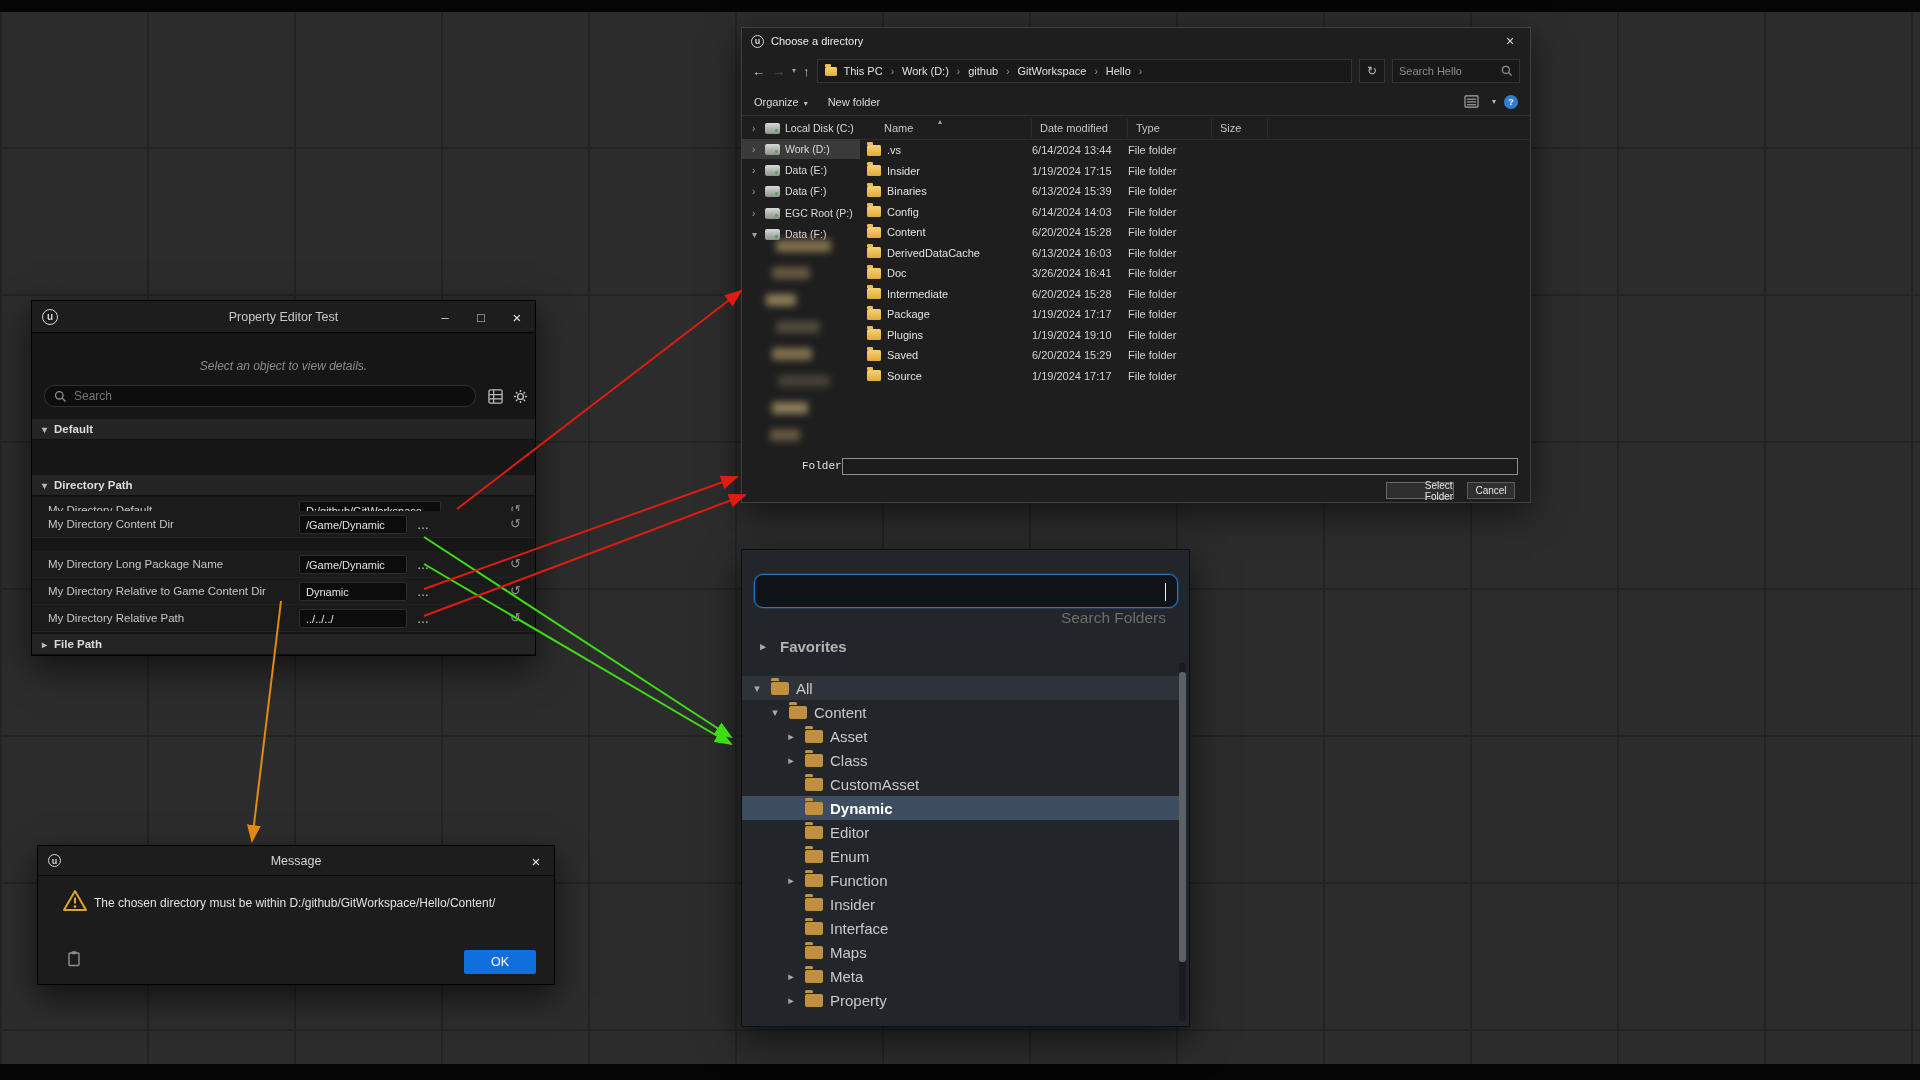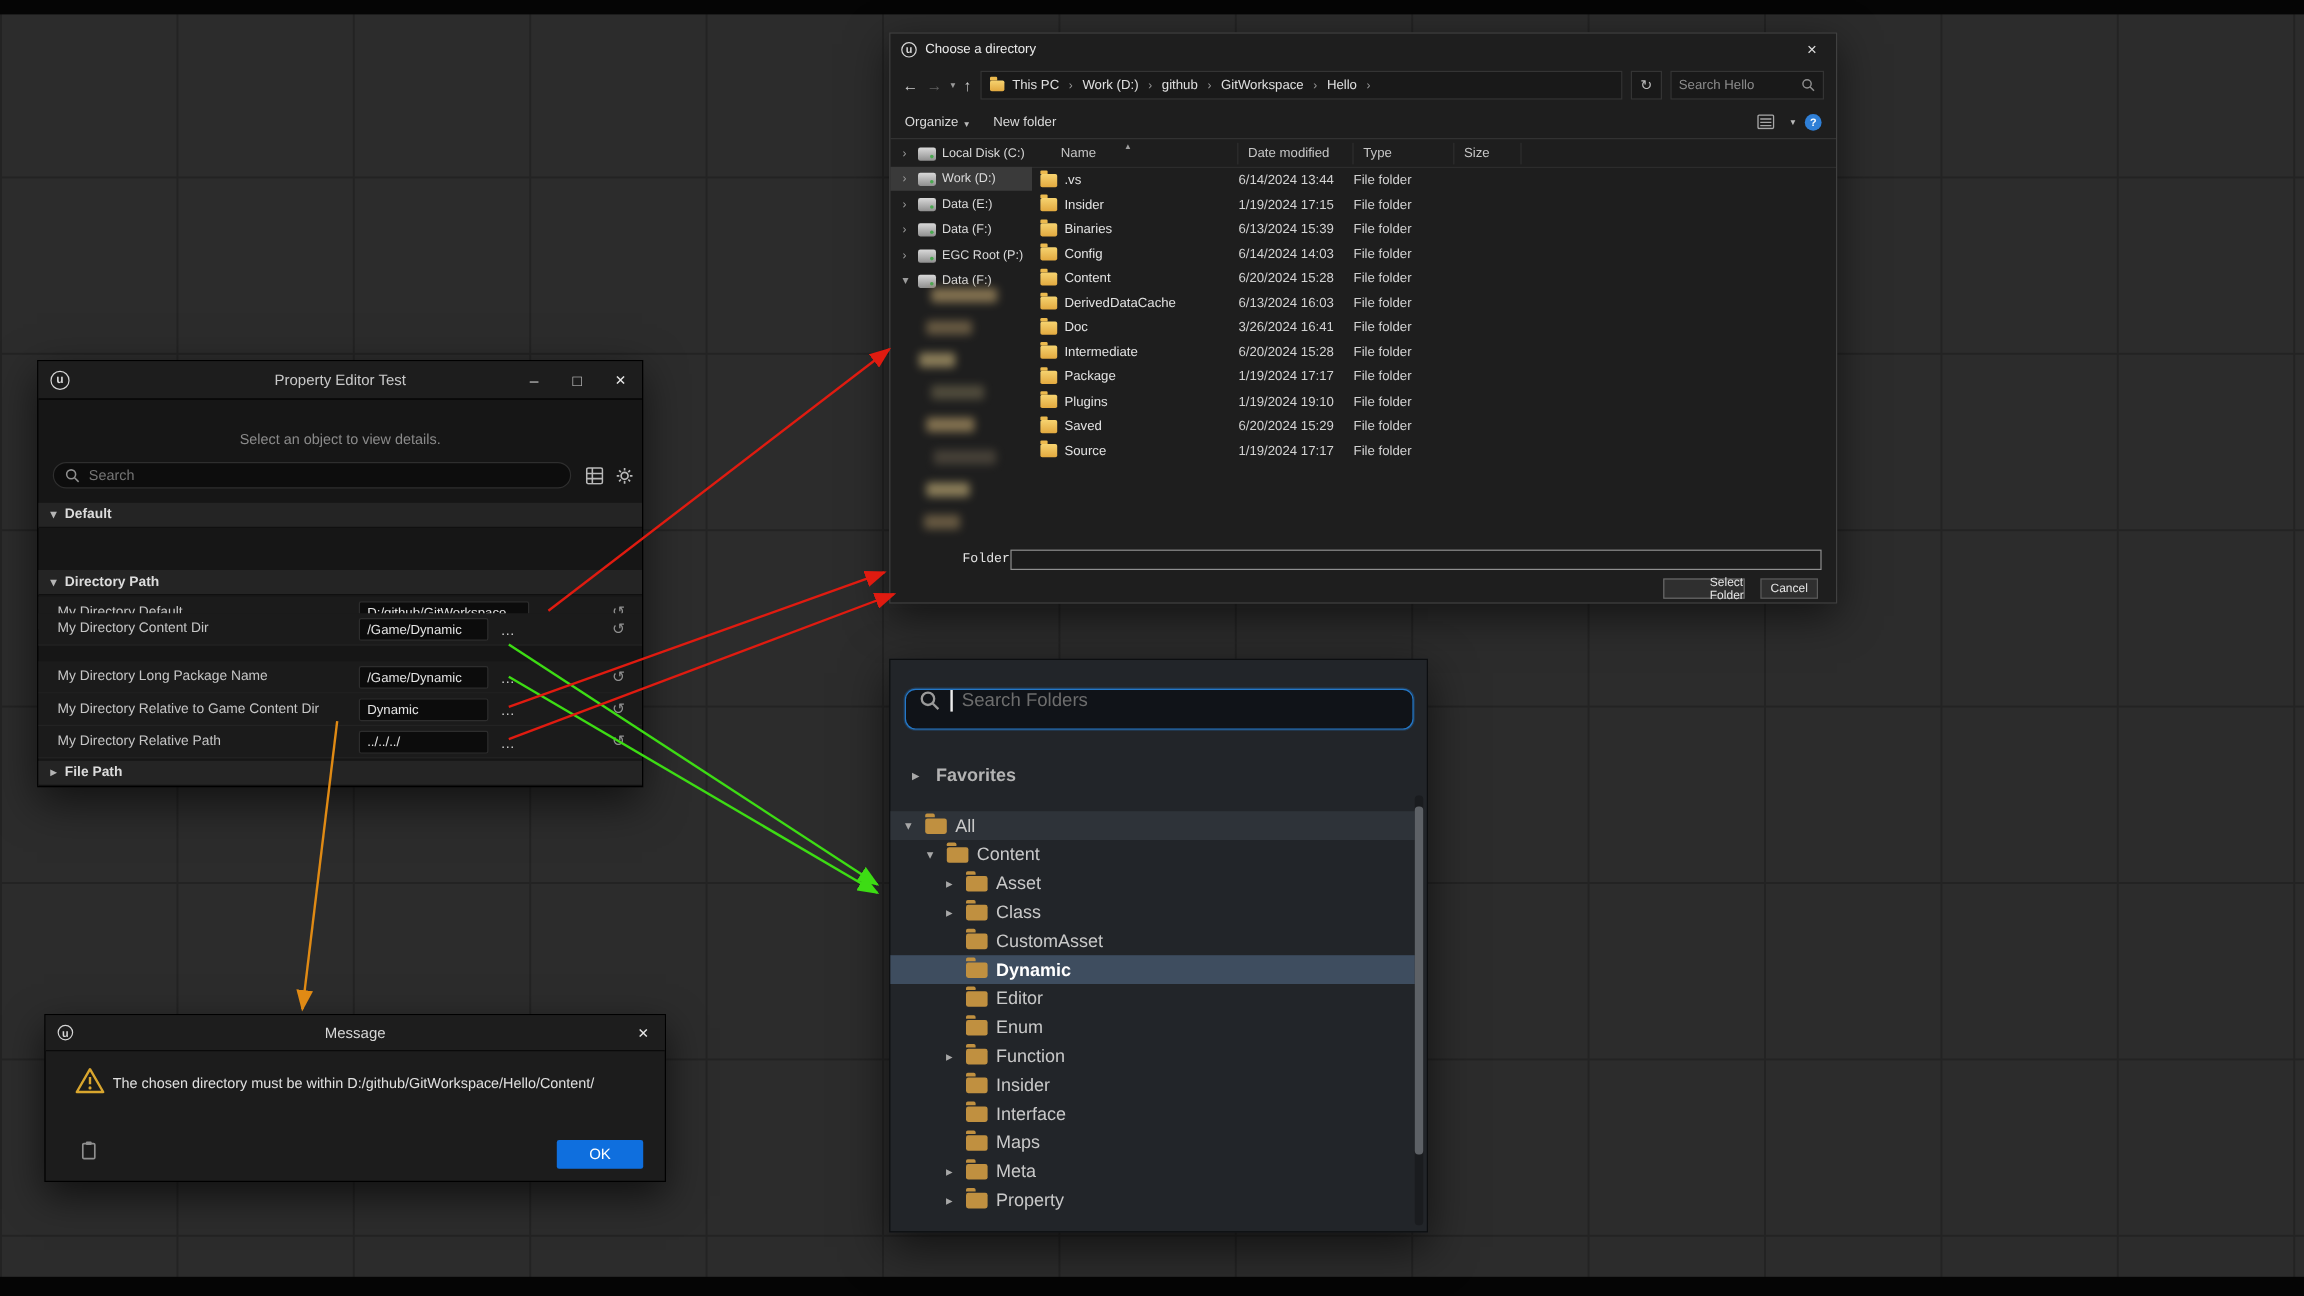--- a/index.html
+++ b/index.html
@@ -76,21 +76,21 @@
   .cbtn.cancel{left:725px;width:48px;}
 
   
   .pew{left:31px;top:300px;width:505px;height:356px;background:#161616;border:1px solid #000;
     box-shadow:0 12px 34px rgba(0,0,0,.6);z-index:20;}
   .ptitle{height:32px;background:#1d1d1d;border-bottom:1px solid #000;position:relative;display:flex;align-items:center;padding-left:10px;}
   .ptitle-text{position:absolute;left:0;right:0;text-align:center;font-size:12.5px;color:#c9c9c9;}
   .winbtns{position:absolute;right:0;top:0;height:32px;display:flex;z-index:1;}
   .wbtn{width:36px;height:32px;display:flex;align-items:center;justify-content:center;color:#cfcfcf;font-size:13px;}
   .wbtn.cl{font-size:15px;color:#e8e8e8;}
-  .hint{position:absolute;top:58px;left:0;right:0;text-align:center;color:#8b8b8b;font-size:12px;}
+  .hint{position:absolute;top:58px;left:0;right:0;text-align:center;font-style:italic;color:#8b8b8b;font-size:12px;}
   .psearch{position:absolute;left:12px;top:84px;width:432px;height:22px;border-radius:11px;background:#0d0d0d;border:1px solid #2e2e2e;display:flex;align-items:center;gap:7px;padding:0 9px;}
   .psearch .ph{color:#757575;font-size:12px;}
   .icnbtn{position:absolute;top:87px;width:17px;height:17px;display:flex;align-items:center;justify-content:center;}
   .sechdr{position:absolute;left:0;width:503px;height:21px;background:#242424;border-bottom:1px solid #101010;display:flex;align-items:center;gap:7px;padding-left:10px;font-size:11.5px;font-weight:bold;color:#dcdcdc;}
   .sectri{color:#b5b5b5;font-size:10px;}
   .pvrow{position:absolute;top:139px;left:0;width:503px;height:30px;border-bottom:1px solid #232323;background:#1b1b1b;}
   .pvbtn{position:absolute;left:40px;top:4px;width:82px;height:22px;background:#3a3a3a;border:1px solid #181818;border-radius:3px;color:#e8e8e8;font-size:11.5px;display:flex;align-items:center;justify-content:center;}
   .prow{position:absolute;left:0;width:503px;height:27px;border-bottom:1px solid #232323;background:#1b1b1b;}
   .plabel{position:absolute;left:16px;top:50%;transform:translateY(-50%);font-size:11.5px;color:#c6c6c6;white-space:nowrap;}
   .pval{position:absolute;left:267px;top:4px;width:108px;height:19px;background:#0c0c0c;border:1px solid #2d2d2d;border-radius:2px;font-size:11px;color:#e4e4e4;display:flex;align-items:center;padding:0 6px;white-space:nowrap;overflow:hidden;}
@@ -104,21 +104,21 @@
   .mtitle{height:30px;background:#1d1d1d;border-bottom:1px solid #0a0a0a;position:relative;display:flex;align-items:center;padding-left:10px;}
   .mtitle-text{position:absolute;left:0;right:0;text-align:center;font-size:12.5px;color:#d6d6d6;}
   .mclose{position:absolute;right:0;top:0;width:36px;height:30px;display:flex;align-items:center;justify-content:center;color:#e6e6e6;font-size:15px;}
   .mbody-text{position:absolute;left:56px;top:50px;font-size:12px;color:#e0e0e0;white-space:nowrap;}
   .okbtn{position:absolute;left:426px;top:104px;width:72px;height:24px;background:#0f6fde;border-radius:2px;color:#fff;font-size:12.5px;display:flex;align-items:center;justify-content:center;}
 
   
   .picker{left:741px;top:549px;width:449px;height:478px;background:#222529;border:1px solid #0c0e10;
     box-shadow:0 12px 36px rgba(0,0,0,.6);z-index:15;}
   .pksearch{position:absolute;left:12px;top:24px;width:424px;height:34px;border-radius:9px;background:#101318;
-    border:1.5px solid #2478c8;box-shadow:0 0 0 1px rgba(36,120,200,.3);display:flex;align-items:flex-start;gap:8px;padding:0 11px;}
+    border:1.5px solid #2478c8;box-shadow:0 0 0 1px rgba(36,120,200,.3);display:flex;align-items:flex-end;gap:8px;padding:0 11px;flex-direction:column;}
   .caret-line{width:1.5px;height:18px;background:#ededed;flex:0 0 auto;}
   .pksearch .ph{color:#6d6d6d;font-size:15.5px;}
   .favrow{position:absolute;left:14px;top:88px;display:flex;align-items:center;gap:10px;color:#b3b3b3;font-size:15px;font-weight:bold;}
   .trow{position:absolute;left:0;width:438px;height:24px;display:flex;align-items:center;gap:7px;font-size:15px;color:#c9c9c9;}
   .trow.allrow{background:#2e3339;padding-left:8px;}
   .trow.l2{padding-left:26px;}
   .trow.l3{padding-left:42px;}
   .trow.selrow{background:#3e4d5f;color:#fff;font-weight:bold;}
   .texp{width:14px;color:#a8a8a8;font-size:11px;text-align:center;flex:0 0 auto;}
   .pkscroll{position:absolute;right:3px;top:113px;width:7px;height:358px;background:#1a1c1f;border-radius:3px;}

